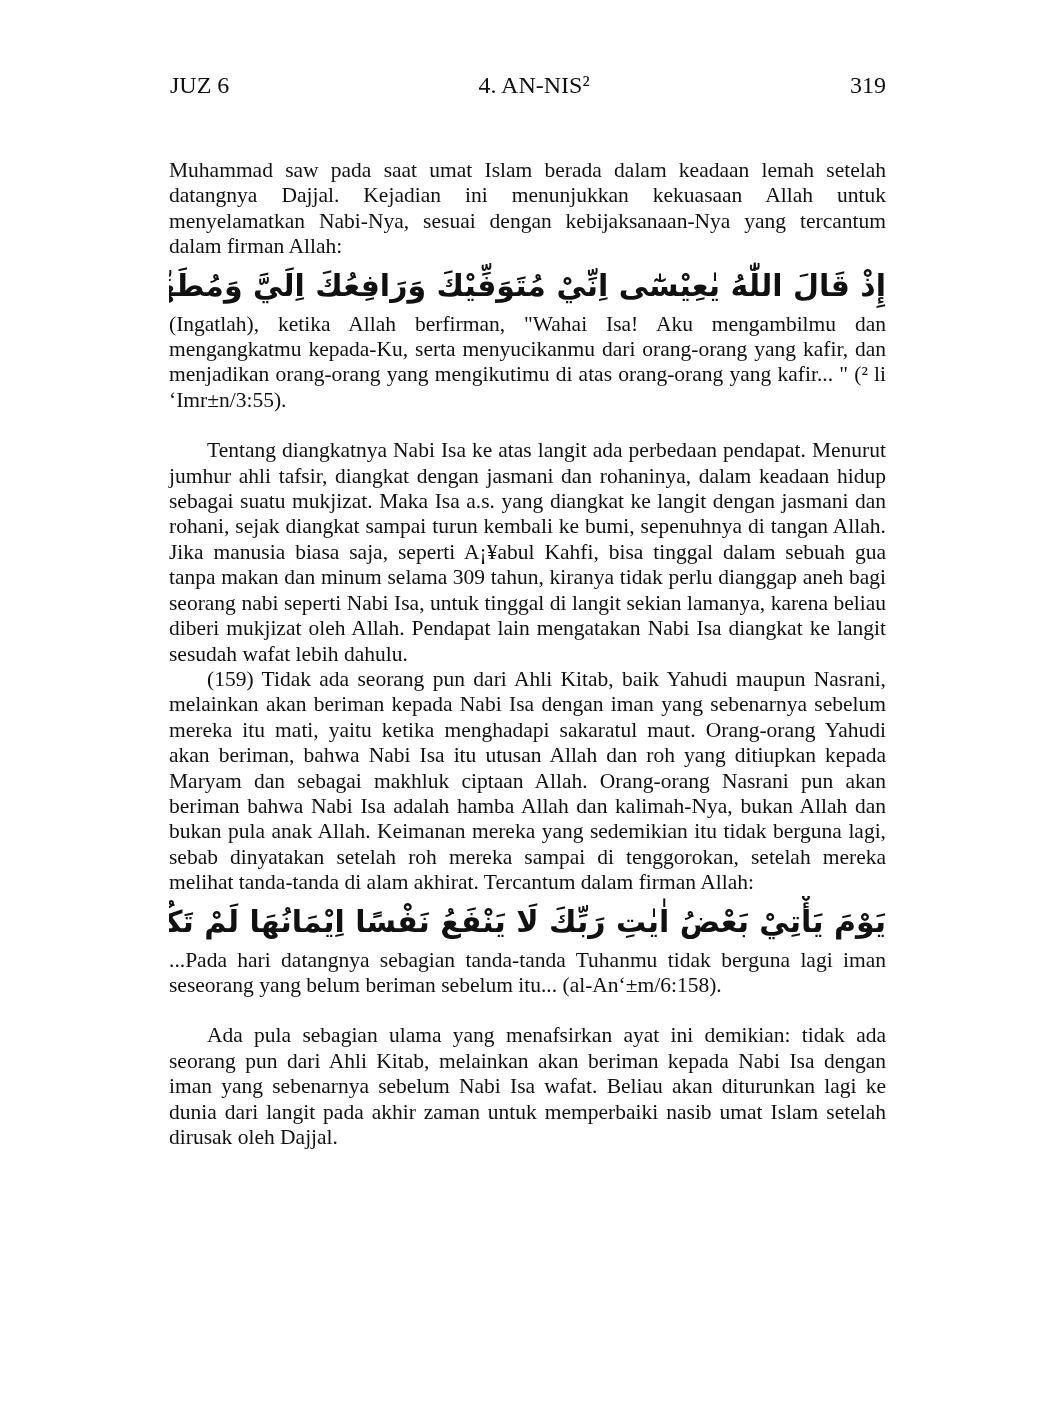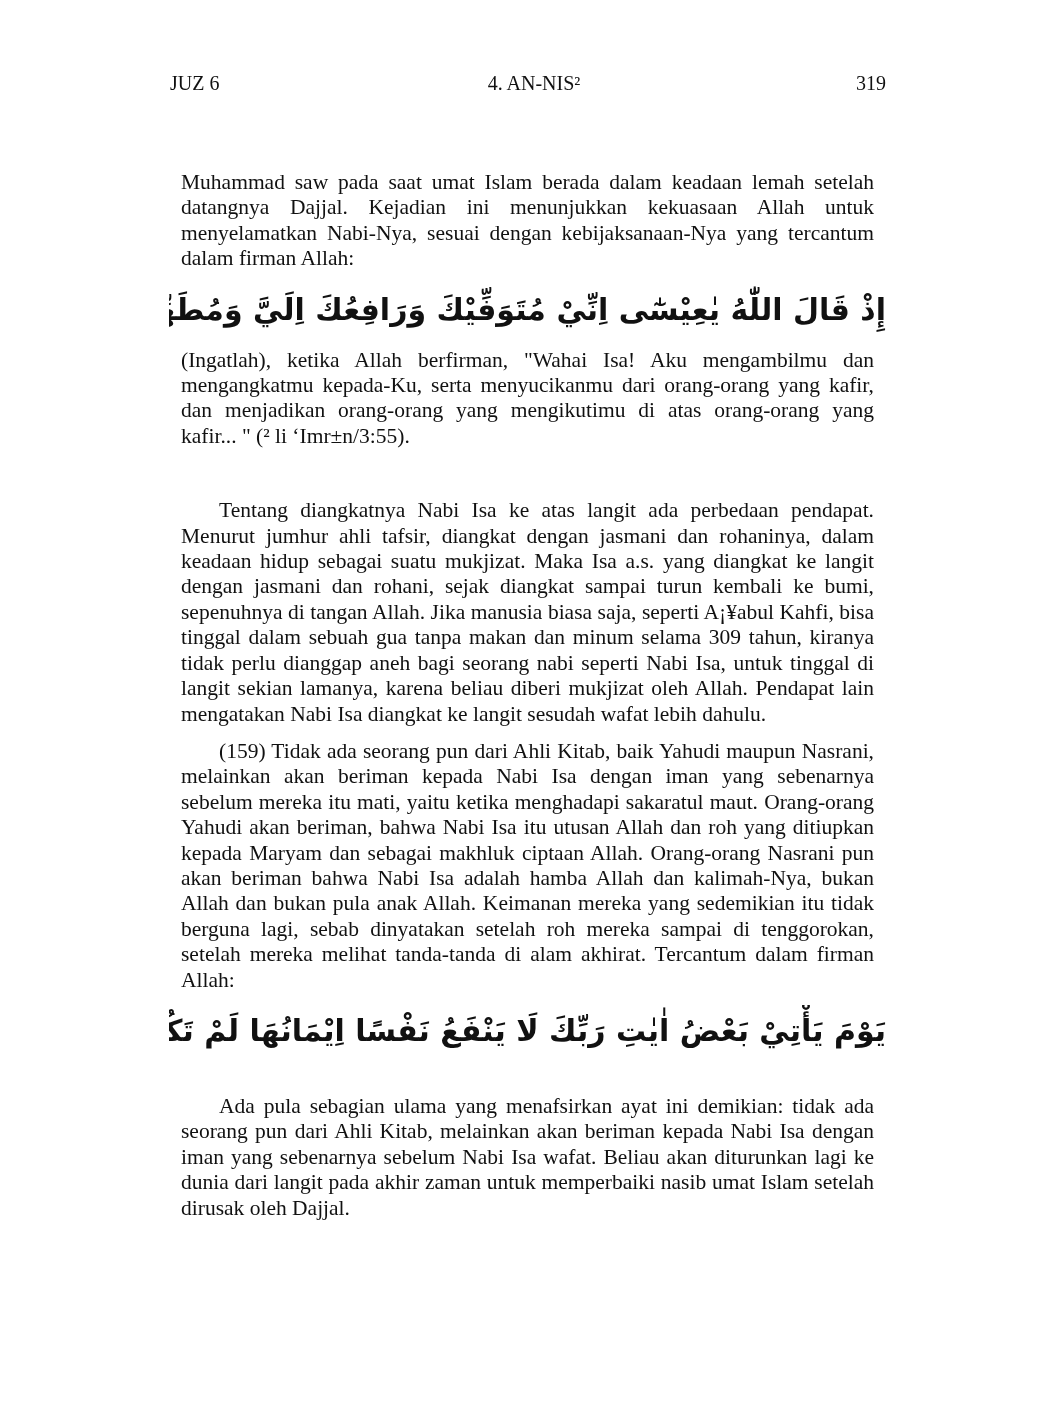--- a/index.html
+++ b/index.html
@@ -1,23 +1,23 @@
 <!DOCTYPE html>
 <html><head>
   <meta charset="utf-8">
   <style>
     html, body { margin: 0; padding: 0; background: #ffffff; }
     body { width: 1063px; height: 1417px; position: relative; overflow: hidden; color: #111; font-family: "Liberation Serif", serif; }
     .page { position: absolute; left: 0; top: 0; width: 1063px; height: 1417px; }
-    .header { position: absolute; top: 72px; left: 170px; width: 716px; height: 28px; font-size: 20px; }
+    .header { position: absolute; top: 72px; left: 170px; width: 716px; height: 28px; font-size: 24px; }
     .header .left { position: absolute; left: 0; top: 0; }
     .header .center { position: absolute; left: 12px; right: 0; text-align: center; top: 0; }
     .header .right { position: absolute; right: 0; top: 0; margin-left: 18px; }
     .body { position: absolute; left: 169px; top: 158px; width: 717px; font-size: 21.5px; line-height: 25.4px; }
-    .p { text-align: justify; margin: 12px; }
+    .p { text-align: justify; margin: 0; }
     .p.last-left { text-align-last: left; }
     .indent { text-indent: 38px; }
     .italic { }
     .arabic { direction: rtl; text-align: center; font-family: "DejaVu Sans", sans-serif; font-size: 30px; font-weight: bold; line-height: 52px; height: 52px; white-space: nowrap; overflow: hidden; }
     .gap-sm { height: 25px; }
     .cite { font-style: normal; }
   </style>
 </head>
 <body>
 
@@ -39,19 +39,23 @@
     </p>
 
     <div class="gap-sm"></div>
 
     <p class="p indent last-left"><span>Tentang diangkatnya Nabi Isa ke atas langit ada perbedaan pendapat. Menurut jumhur ahli tafsir, diangkat dengan jasmani dan rohaninya, dalam keadaan hidup sebagai suatu mukjizat. Maka Isa a.s. yang diangkat ke langit dengan jasmani dan rohani, sejak diangkat sampai turun kembali ke bumi, sepenuhnya di tangan Allah. Jika manusia biasa saja, seperti </span><span class="italic">A¡¥abul Kahfi</span><span>, bisa tinggal dalam sebuah gua tanpa makan dan minum selama 309 tahun, kiranya tidak perlu dianggap aneh bagi seorang nabi seperti Nabi Isa, untuk tinggal di langit sekian lamanya, karena beliau diberi mukjizat oleh Allah. Pendapat lain mengatakan Nabi Isa diangkat ke langit sesudah wafat lebih dahulu.</span></p>
 
     <p class="p indent last-left">(159) Tidak ada seorang pun dari Ahli Kitab, baik Yahudi maupun Nasrani, melainkan akan beriman kepada Nabi Isa dengan iman yang sebenarnya sebelum mereka itu mati, yaitu ketika menghadapi sakaratul maut. Orang-orang Yahudi akan beriman, bahwa Nabi Isa itu utusan Allah dan roh yang ditiupkan kepada Maryam dan sebagai makhluk ciptaan Allah. Orang-orang Nasrani pun akan beriman bahwa Nabi Isa adalah hamba Allah dan kalimah-Nya, bukan Allah dan bukan pula anak Allah. Keimanan mereka yang sedemikian itu tidak berguna lagi, sebab dinyatakan setelah roh mereka sampai di tenggorokan, setelah mereka melihat tanda-tanda di alam akhirat. Tercantum dalam firman Allah:</p>
 
     <div class="arabic">يَوْمَ يَأْتِيْ بَعْضُ اٰيٰتِ رَبِّكَ لَا يَنْفَعُ نَفْسًا اِيْمَانُهَا لَمْ تَكُنْ اٰمَنَتْ مِنْ قَبْلُ</div>
 
+    <p class="p last-left">
+      <span class="italic">...Pada hari datangnya sebagian tanda-tanda Tuhanmu tidak berguna lagi iman seseorang yang belum beriman sebelum itu...</span>
+      <span class="cite">(al-An‘±m/6:158).</span>
+    </p>
 
     <div class="gap-sm"></div>
 
     <p class="p indent last-left">Ada pula sebagian ulama yang menafsirkan ayat ini demikian: tidak ada seorang pun dari Ahli Kitab, melainkan akan beriman kepada Nabi Isa dengan iman yang sebenarnya sebelum Nabi Isa wafat. Beliau akan diturunkan lagi ke dunia dari langit pada akhir zaman untuk memperbaiki nasib umat Islam setelah dirusak oleh Dajjal.</p>
 
   </div>
 </div>
 
 </body></html>

